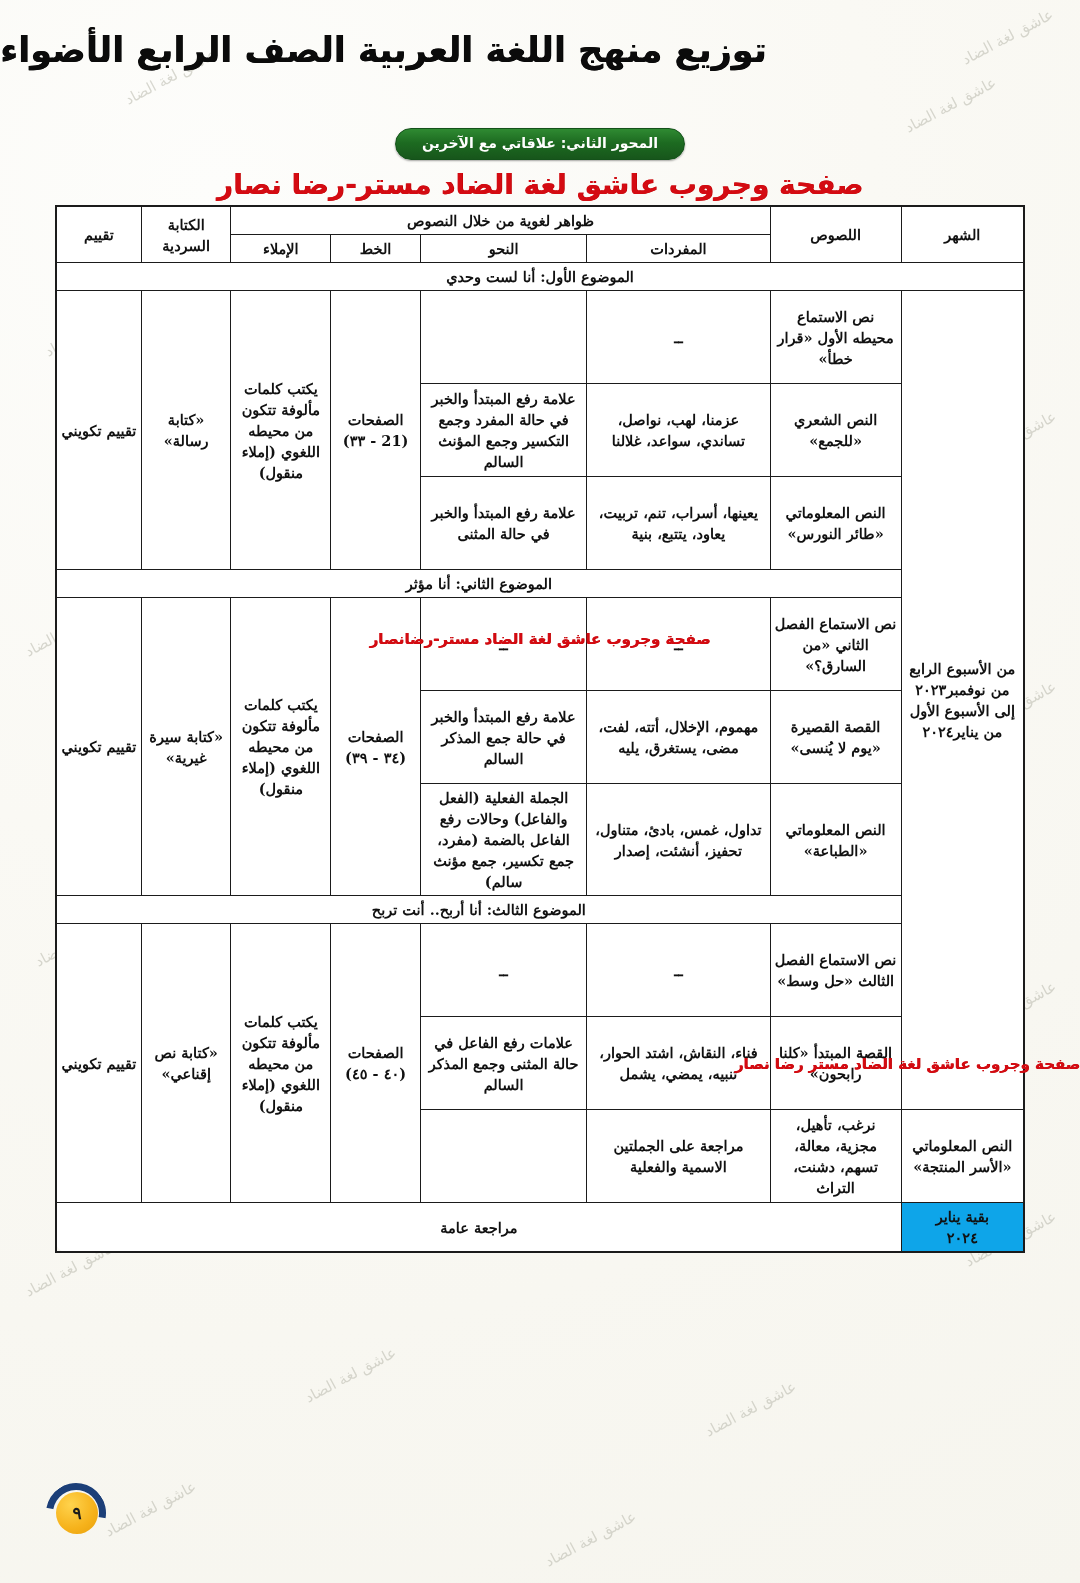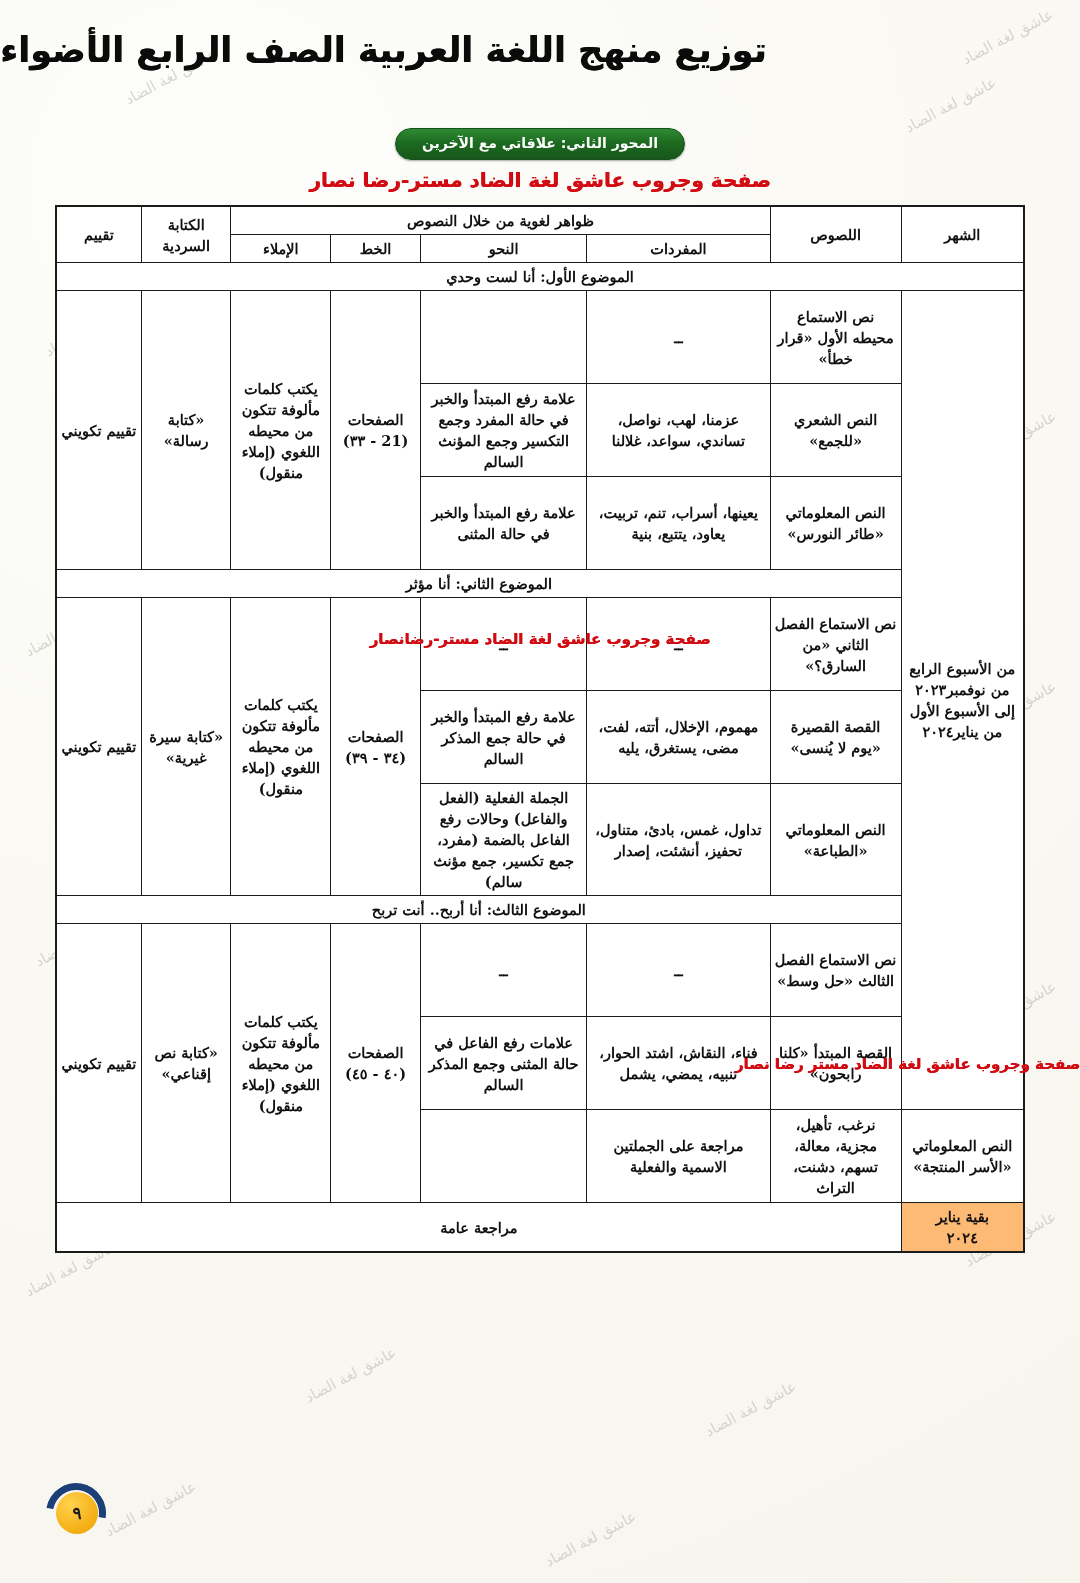--- a/index.html
+++ b/index.html
@@ -48,21 +48,21 @@
     padding:6px 26px 8px;
     font-size:14px;
     font-weight:bold;
     box-shadow:0 1px 2px rgba(0,0,0,.35);
     border:1px solid #14521a;
   }
   
   .red-line{
     position:absolute;left:0;right:0;text-align:center;
     color:#d40b12;font-weight:bold;
-    font-size:20px;
+    font-size:28px;
     letter-spacing:-.3px;
     text-shadow:0.5px 0 0 #b00;
     z-index:6;
     pointer-events:none;
   }
   .red-mid{font-size:15px;}
   
   .tbl-wrap{
     position:absolute;
     top:205px;left:55px;
@@ -286,21 +286,21 @@
       <td>فناء، النقاش، اشتد الحوار، تنبيه، يمضي، يشمل</td>
       <td>علامات رفع الفاعل في حالة المثنى وجمع المذكر السالم</td>
     </tr>
     <tr>
       <td class="tall texts-cell">النص المعلوماتي «الأسر المنتجة»</td>
       <td>نرغب، تأهيل، مجزية، معالة، تسهم، دشنت، التراث</td>
       <td>مراجعة على الجملتين الاسمية والفعلية</td>
     </tr>
 
     <tr class="review-band">
-      <td class="month-cell" style="background:#fdba74;">
+      <td class="month-cell" style="background:#0ea5e9;">
         <div>بقية يناير</div>
         <div class="num">٢٠٢٤</div>
       </td>
       <td colspan="7">مراجعة عامة</td>
     </tr>
   </tbody>
 </table>
 </div>
 
 <div class="page-badge">

